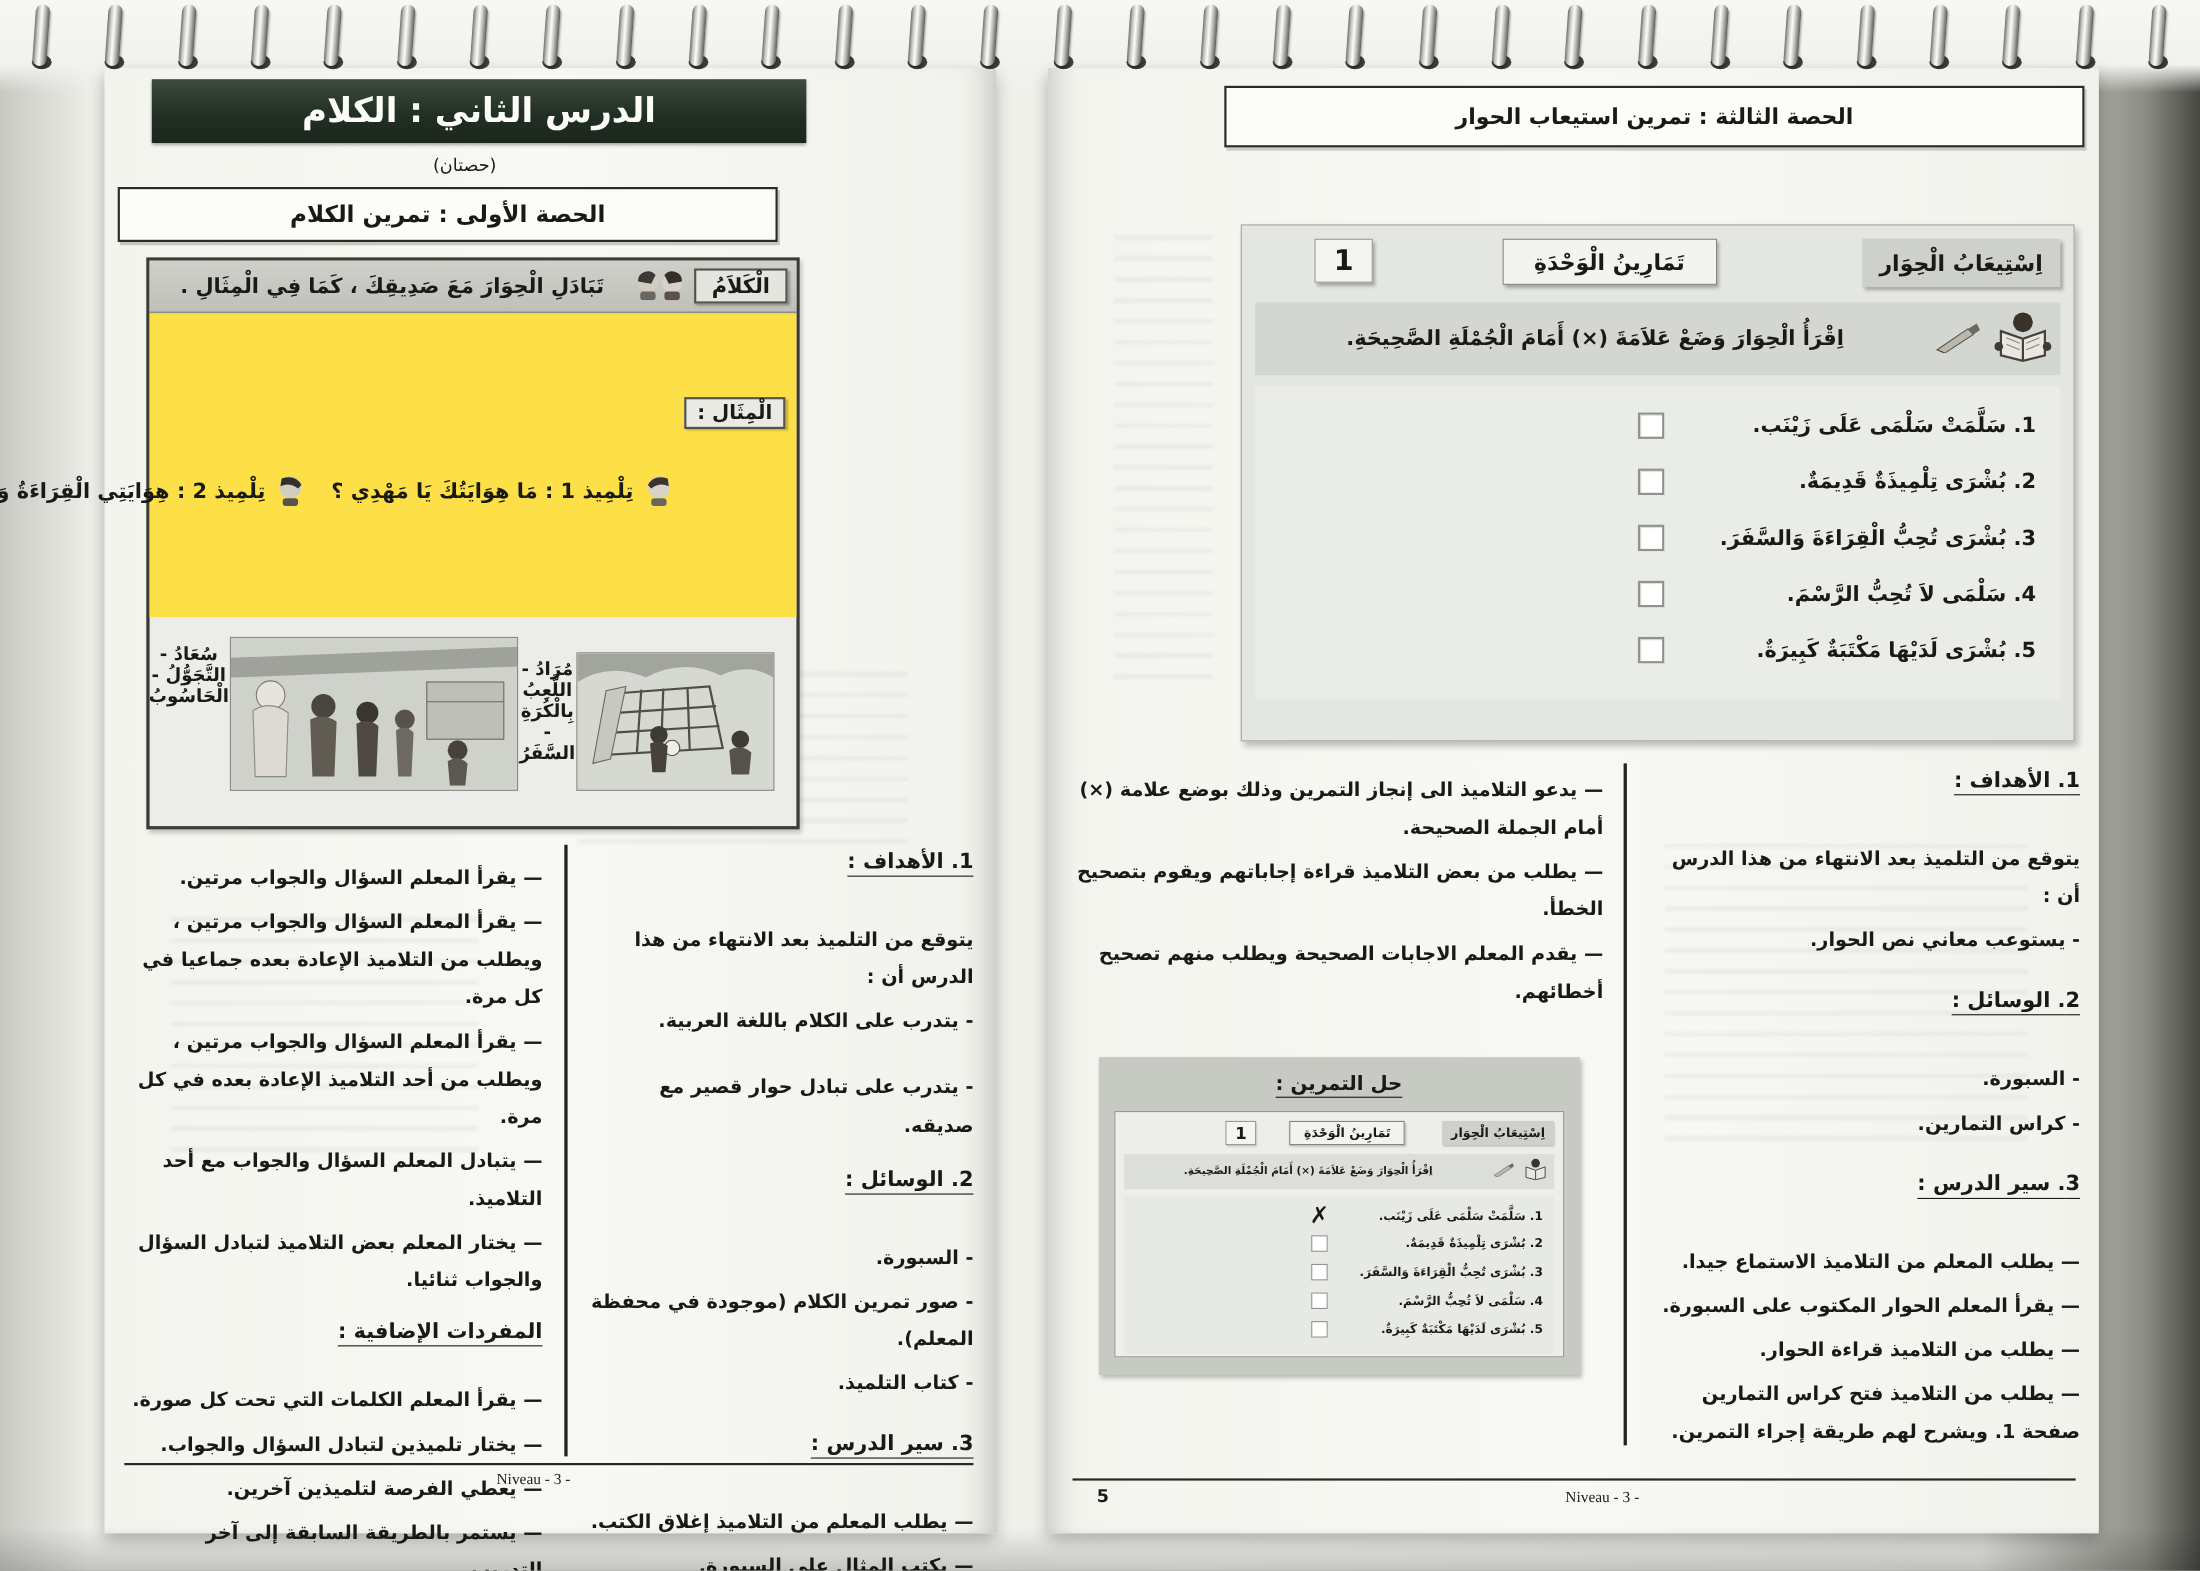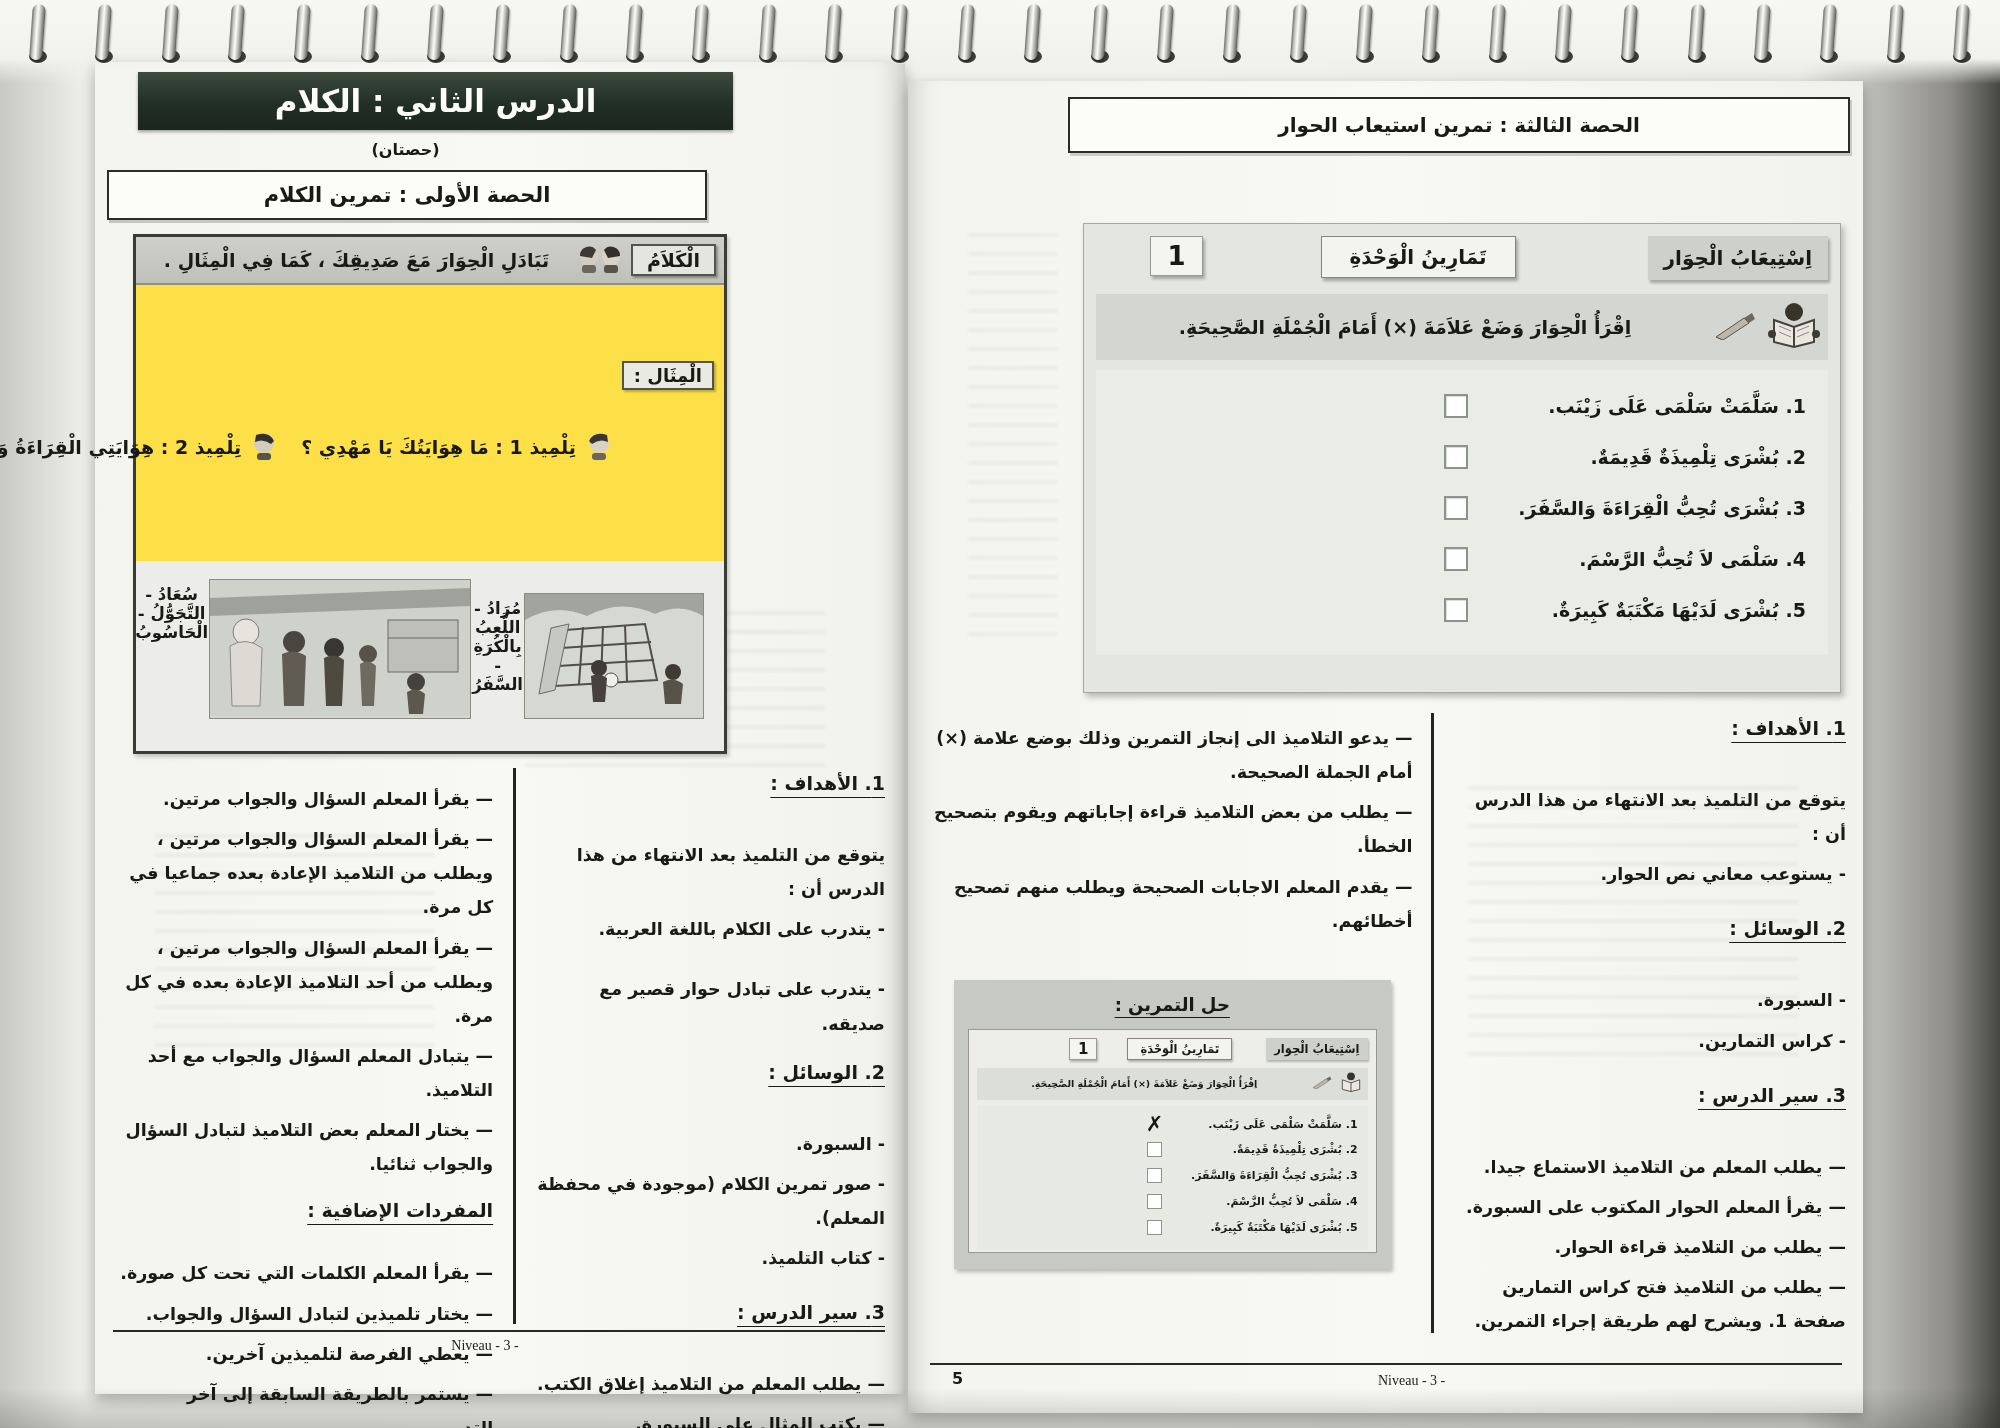--- a/index.html
+++ b/index.html
@@ -14,34 +14,34 @@
   .ring{position:relative;width:24px;height:72px;}
   .ring::before{content:"";position:absolute;left:3px;top:46px;width:18px;height:13px;border-radius:50%;
     background:radial-gradient(ellipse at 50% 40%,#55554f 0%,#3b3b36 60%,#6f6f68 100%);box-shadow:0 1px 1px rgba(255,255,255,.7);}
   .ring::after{content:"";position:absolute;left:5px;top:0;width:13px;height:56px;border-radius:8px;
     background:linear-gradient(90deg,#70706a 0%,#c9c9c4 22%,#fbfbf8 45%,#b9b9b3 70%,#5d5d57 100%);
     box-shadow:1px 2px 2px rgba(0,0,0,.35);transform:rotate(4deg);}
   
   .page{position:absolute;top:62px;height:1332px;background:linear-gradient(90deg,#f4f4ef 0%,#f8f8f4 50%,#f2f2ed 100%);
     box-shadow:0 6px 14px rgba(0,0,0,.28);direction:rtl;}
   .page-left{left:95px;width:810px;box-shadow:0 6px 14px rgba(0,0,0,.28),inset -26px 0 30px -24px rgba(0,0,0,.25);}
-  .page-right{left:908px;width:955px;box-shadow:0 6px 14px rgba(0,0,0,.28),inset 26px 0 30px -24px rgba(0,0,0,.22);margin-top:19px;}
+  .page-right{left:953px;width:955px;box-shadow:0 6px 14px rgba(0,0,0,.28),inset 26px 0 30px -24px rgba(0,0,0,.22);}
   .bleed{position:absolute;opacity:.07;filter:blur(1.6px);pointer-events:none;
     background:repeating-linear-gradient(0deg,transparent 0 15px,#5d7360 15px 19px);}
   
   .ar{color:#191915;}
   .h-underline{font-weight:bold;font-size:19px;text-decoration:underline;text-underline-offset:7px;}
   .note{font-weight:bold;font-size:17.5px;line-height:1.95;text-align:right;margin-bottom:6px;}
   .serif{font-family:"Liberation Serif",serif;}
   
   .lp-header{position:absolute;left:15px;top:10px;width:595px;height:58px;
     background:linear-gradient(180deg,#3d4c3f 0%,#222f24 55%,#1b261d 100%);
     color:#fdfdf8;display:flex;align-items:center;justify-content:center;
     font-size:31px;font-weight:bold;box-shadow:0 2px 3px rgba(0,0,0,.35);margin-left:28px;}
-  .lp-sub{position:absolute;left:13px;top:78px;width:595px;text-align:center;font-size:16px;font-weight:bold;}
+  .lp-sub{position:absolute;left:30px;top:78px;width:595px;text-align:center;font-size:16px;font-weight:normal;}
   .lp-session{position:absolute;left:12px;top:108px;width:596px;height:46px;border:2px solid #2c2c27;
     background:#fcfcf8;display:flex;align-items:center;justify-content:center;font-size:21px;font-weight:bold;
     box-shadow:2px 3px 0 rgba(60,60,55,.25);}
   .lp-exbox{position:absolute;left:38px;top:172px;width:588px;height:514px;border:3px solid #3c3c37;background:#ecedea;box-shadow:2px 3px 4px rgba(0,0,0,.2);}
   .ex-head{height:46px;background:linear-gradient(180deg,#cfd0ca,#bfc0ba);display:flex;align-items:center;padding:0 8px;gap:8px;border-bottom:2px solid #8f8f88;}
   .tab-kalam{background:#e4e5df;border:2px solid #54544d;padding:3px 14px;font-size:19px;font-weight:bold;box-shadow:2px 2px 2px rgba(0,0,0,.3);}
   .ex-head .instr{flex:1;text-align:center;font-size:19px;font-weight:bold;}
   .ex-example{background:#fde047;display:flex;gap:10px;padding:14px 10px 10px;}
   .tab-methal{align-self:flex-start;margin-top:62px;background:#e9eae4;border:2px solid #54544d;padding:2px 10px;font-size:18px;font-weight:bold;white-space:nowrap;box-shadow:2px 2px 2px rgba(0,0,0,.25);}
   .dlg{flex:1;display:flex;gap:24px;padding-top:44px;}

